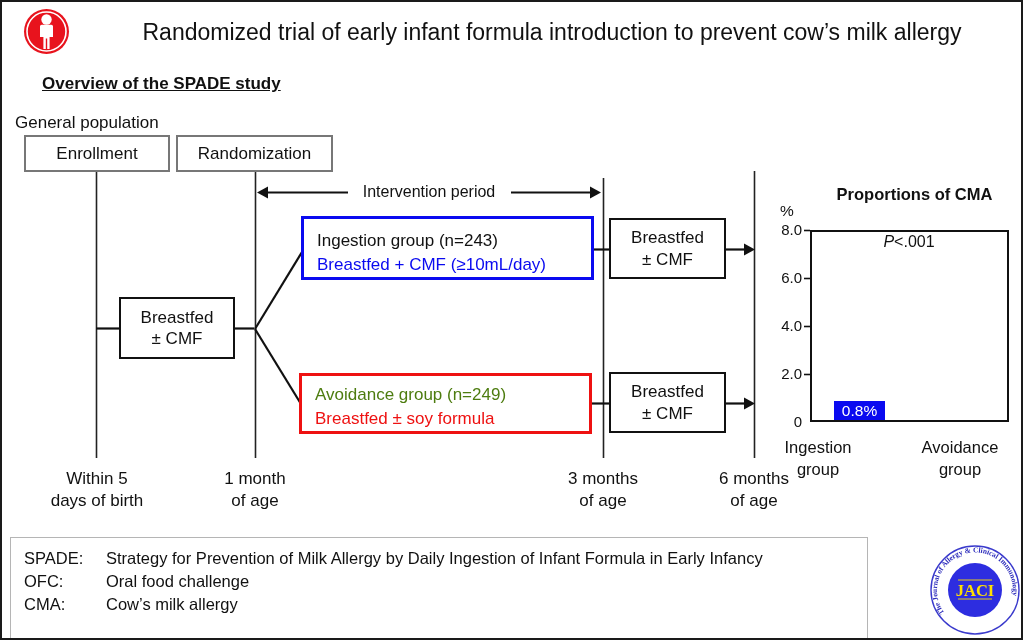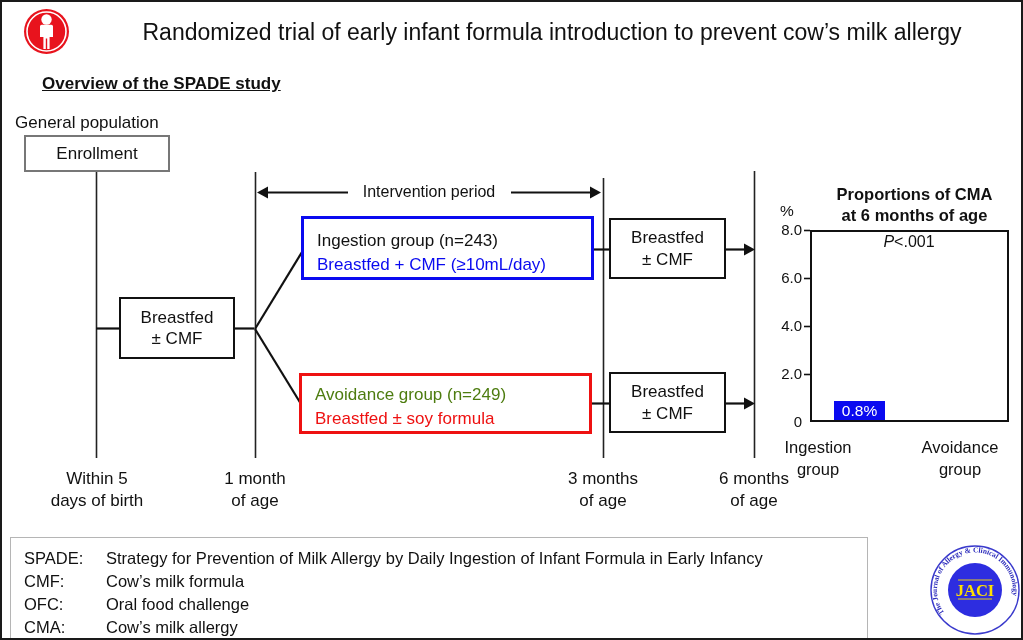--- a/index.html
+++ b/index.html
@@ -93,20 +93,21 @@
       <path fill="#ffffff" d="M-6.5,-5.2 Q-6.5,-6.8 -4.8,-6.8 L4.8,-6.8 Q6.5,-6.8 6.5,-5.2 L6.5,5.5 L3.1,5.5 L3.1,17.5 L0.7,17.5 L0.7,7 L-0.7,7 L-0.7,17.5 L-3.1,17.5 L-3.1,5.5 L-6.5,5.5 Z"></path>
     </svg>
   </div>
   <div class="abs title" style="left:85px; top:17px; width:930px;">Randomized trial of early infant formula introduction to prevent cow’s milk allergy</div>
 
   <div class="abs section-title" style="left:40px; top:72px;">Overview of the SPADE study</div>
 
   <div class="abs plain-label" style="left:13px; top:111px;">General population</div>
 
   <div class="box gray-box" style="left:22px; top:133px; width:146px; height:37px;">Enrollment</div>
+  <div class="box gray-box" style="left:174px; top:133px; width:157px; height:37px;">Randomization</div>
 
   <div class="abs plain-label" style="left:347px; top:181px; width:160px; text-align:center; font-size:16px;">Intervention period</div>
 
   <div class="box black-box" style="left:117px; top:295px; width:116px; height:62px;">
     <span>Breastfed</span>
     <span>± CMF</span>
   </div>
 
   <div class="box group-box" style="left:299px; top:214px; width:293px; height:64px; border-color:#0a0af0;">
     <span style="color:#111;">Ingestion group (n=243)</span>
@@ -139,21 +140,20 @@
     <div>3 months</div>
     <div>of age</div>
   </div>
   <div class="abs tl-label" style="left:692px; top:466px; width:120px;">
     <div>6 months</div>
     <div>of age</div>
   </div>
 
   <div class="abs chart-title" style="left:810px; top:182px; width:205px;">
     <div>Proportions of CMA</div>
-    <div>at 6 months of age</div>
   </div>
   <div class="abs" style="left:778px; top:200px; font-size:15.5px;">%</div>
 
   <div class="abs ytick" style="left:768px; top:219px;">8.0</div>
   <div class="abs ytick" style="left:768px; top:267px;">6.0</div>
   <div class="abs ytick" style="left:768px; top:315px;">4.0</div>
   <div class="abs ytick" style="left:768px; top:363px;">2.0</div>
   <div class="abs ytick" style="left:768px; top:411px;">0</div>
 
   <div class="plot">
@@ -172,24 +172,20 @@
   </div>
   <div class="abs xlab" style="left:905px; top:434px; width:106px;">
     <div>Avoidance</div>
     <div>group</div>
   </div>
 
   <div class="legend-box">
     <div class="legend-row">
       <span class="legend-abbr">SPADE:</span>
       <span>Strategy for Prevention of Milk Allergy by Daily Ingestion of Infant Formula in Early Infancy</span>
-    </div>
-    <div class="legend-row">
-      <span class="legend-abbr">CMF:</span>
-      <span>Cow’s milk formula</span>
     </div>
     <div class="legend-row">
       <span class="legend-abbr">OFC:</span>
       <span>Oral food challenge</span>
     </div>
     <div class="legend-row">
       <span class="legend-abbr">CMA:</span>
       <span>Cow’s milk allergy</span>
     </div>
   </div>

